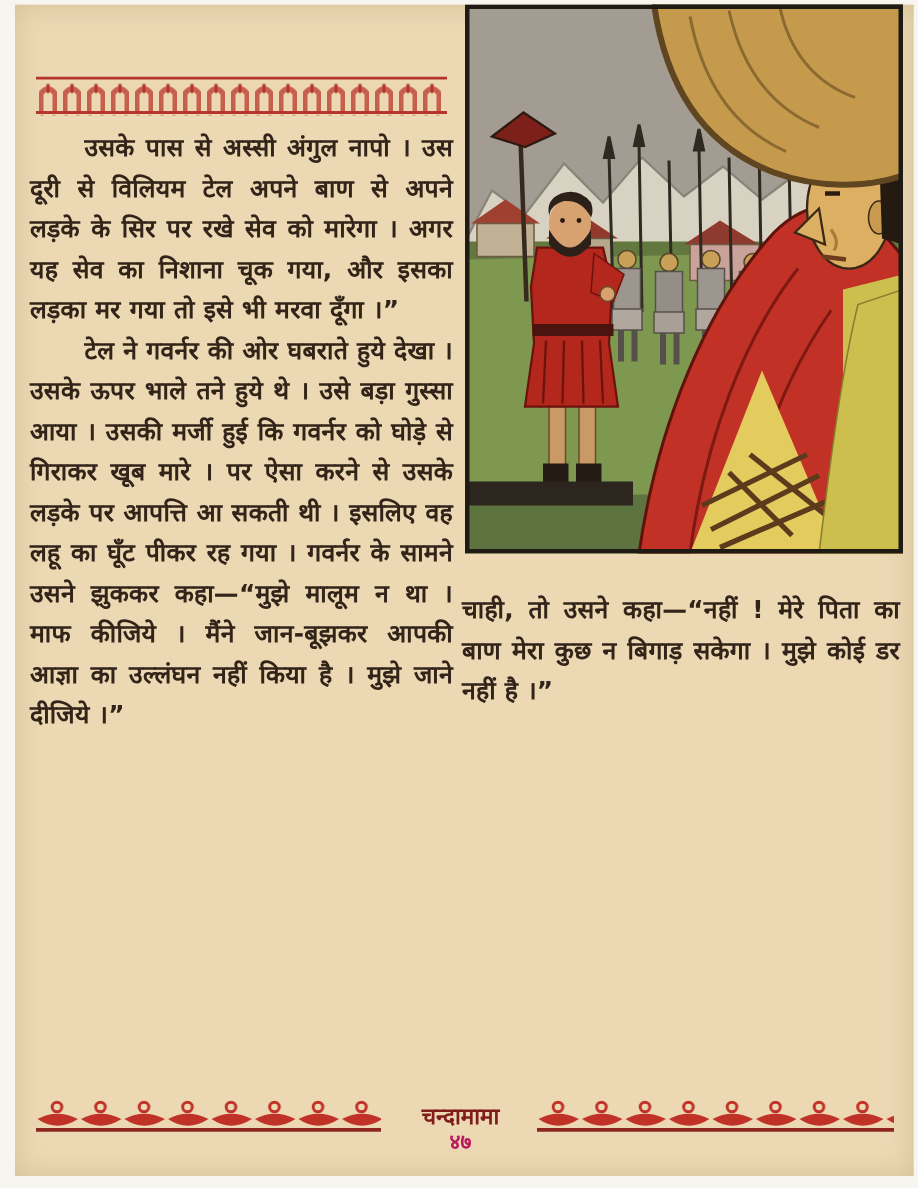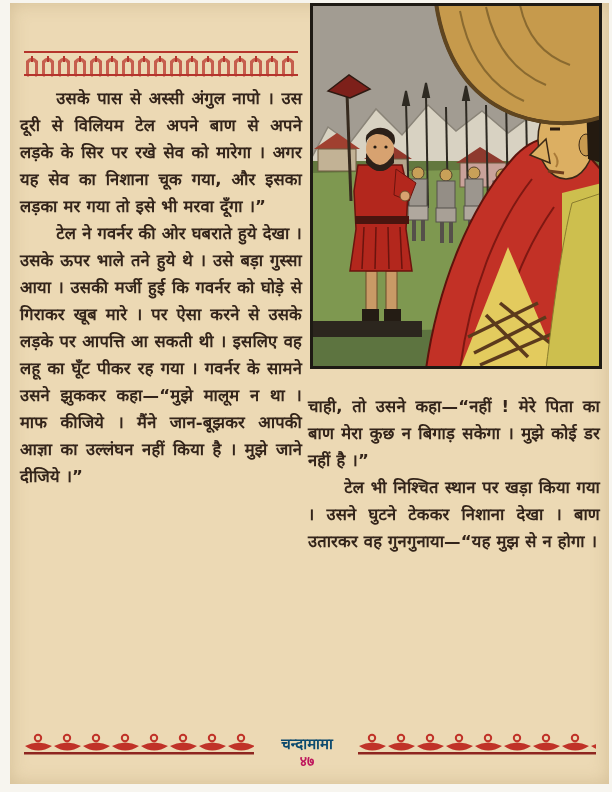--- a/index.html
+++ b/index.html
@@ -22,21 +22,21 @@
     position:absolute;color:#33241a;font-weight:700;
     font-size:16.5px;line-height:27px;text-align:justify;
     letter-spacing:.2px;
   }
   .col-left{left:10px;top:82px;width:282px;}
   .col-right{left:298px;top:390px;width:292px;}
   .textcol p{margin:0;}
   .textcol p.indent{text-indent:2.2em;}
   .footer-title{
     position:absolute;left:242px;top:730px;width:110px;
-    text-align:center;color:#0c4a6e;font-weight:700;font-size:15px;
+    text-align:center;color:#7f1d1d;font-weight:700;font-size:15px;
   }
   .footer-page{
     position:absolute;left:242px;top:748px;width:110px;
     text-align:center;color:#be185d;font-weight:700;font-size:14px;
   }
   .band{position:absolute;top:729px;height:26px;}
   .band-left{left:14px;width:230px;}
   .band-right{left:348px;width:238px;}
   svg{display:block;}
 </style>
@@ -210,21 +210,20 @@
     </svg>
   </div>
 
   <div class="textcol col-left">
     <p class="indent">उसके पास से अस्सी अंगुल नापो । उस दूरी से विलियम टेल अपने बाण से अपने लड़के के सिर पर रखे सेव को मारेगा ।  अगर यह सेव का निशाना चूक गया, और इसका लड़का मर गया तो इसे भी मरवा दूँगा ।”</p>
     <p class="indent">टेल ने गवर्नर की ओर घबराते हुये देखा ।  उसके ऊपर भाले तने हुये थे ।  उसे बड़ा गुस्सा आया ।  उसकी मर्जी हुई कि गवर्नर को घोड़े से गिराकर खूब मारे । पर ऐसा करने से उसके लड़के पर आपत्ति आ सकती थी ।  इसलिए वह लहू का घूँट पीकर रह गया ।  गवर्नर के सामने उसने झुककर कहा—“मुझे मालूम न था । माफ कीजिये ।  मैंने जान-बूझकर आपकी आज्ञा का उल्लंघन नहीं किया है ।  मुझे जाने दीजिये ।”</p>
   </div>
 
   <div class="textcol col-right">
     <p>चाही, तो उसने कहा—“नहीं ! मेरे पिता का बाण मेरा कुछ न बिगाड़ सकेगा । मुझे कोई डर नहीं है ।”</p>
-    <p class="indent">टेल भी निश्चित स्थान पर खड़ा किया गया ।  उसने घुटने टेककर निशाना देखा । बाण उतारकर वह गुनगुनाया—“यह मुझ से न होगा ।</p>
   </div>
 
   <div class="band band-left">
     <svg width="230" height="26" viewBox="0 0 230 26">
       <defs>
         <pattern id="diya" width="29" height="26" patternUnits="userSpaceOnUse">
           <circle cx="14" cy="6" r="3.2" fill="none" stroke="#c03228" stroke-width="2"></circle>
           <path d="M1,14 Q14,7 28,14 Q14,23 1,14 Z" fill="#c03228"></path>
         </pattern>
       </defs>

